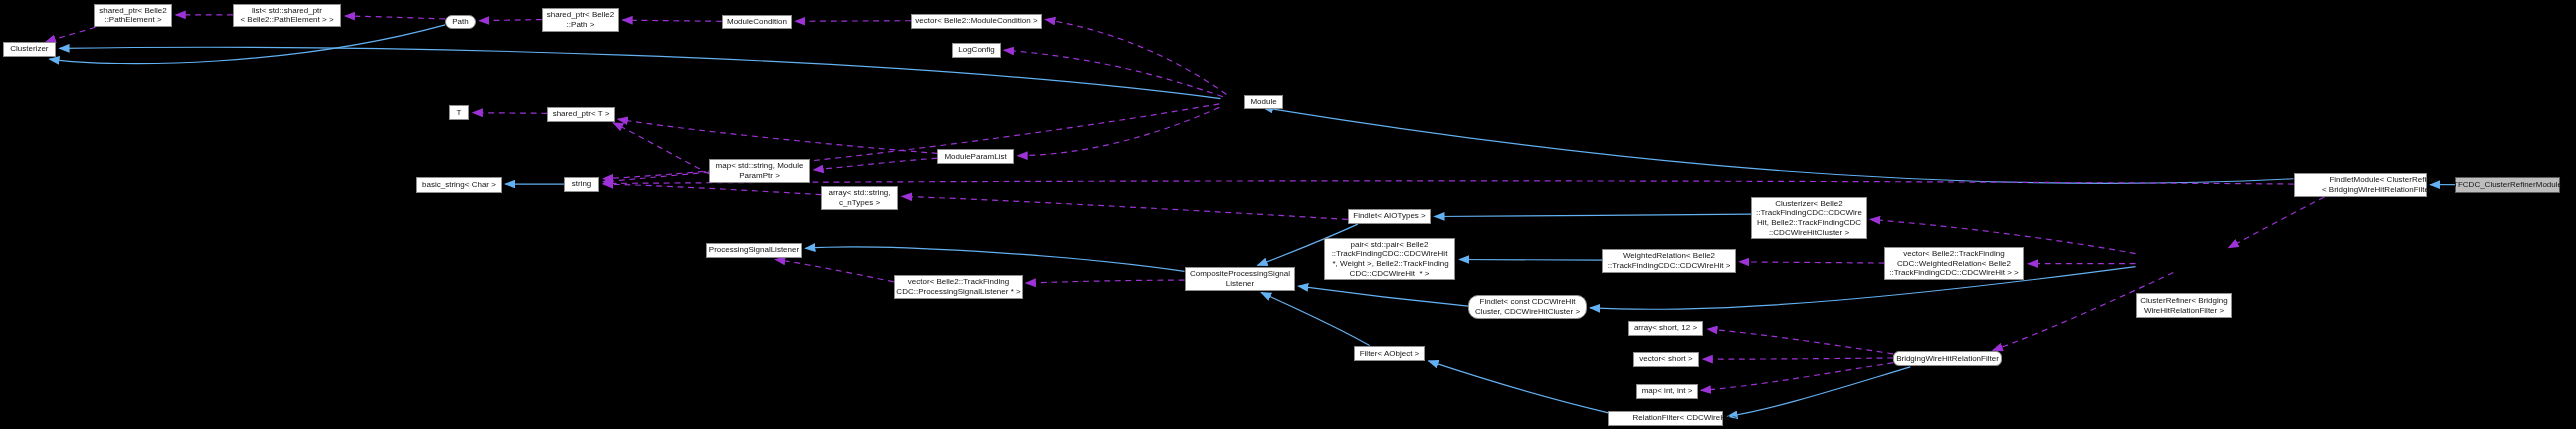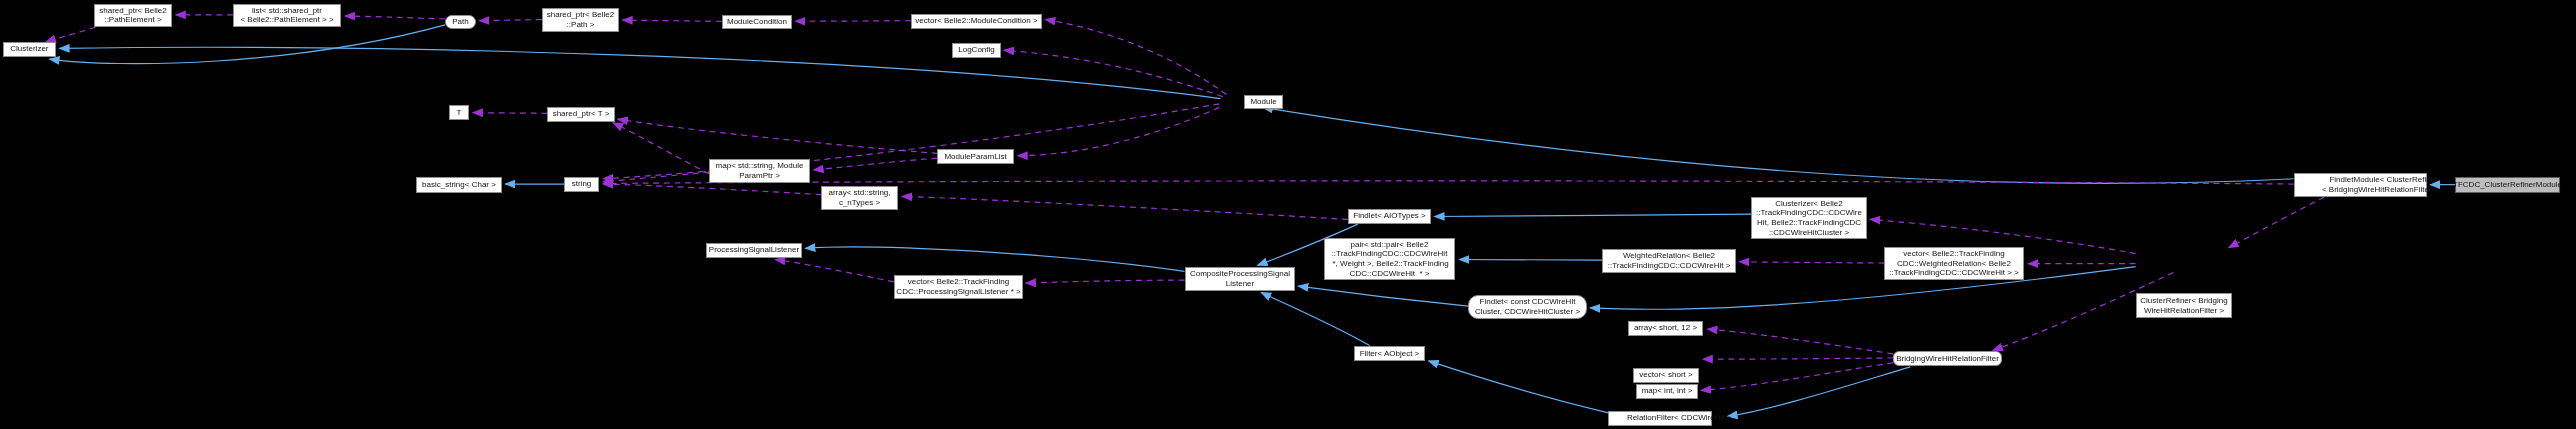--- a/index.html
+++ b/index.html
@@ -113,23 +113,23 @@
 Cluster, CDCWireHitCluster &gt;</div>
       <div class="node" style="left: 1354px; top: 346px; width: 71px; height: 15.3px;">Filter&lt; AObject &gt;</div>
       <div class="node" style="left: 1751px; top: 197px; width: 116px; height: 42px;">Clusterizer&lt; Belle2
 ::TrackFindingCDC::CDCWire
 Hit, Belle2::TrackFindingCDC
 ::CDCWireHitCluster &gt;</div>
       <div class="node" style="left: 1884px; top: 247px; width: 140px; height: 33px;">vector&lt; Belle2::TrackFinding
 CDC::WeightedRelation&lt; Belle2
 ::TrackFindingCDC::CDCWireHit &gt; &gt;</div>
       <div class="node" style="left: 1628px; top: 321px; width: 75px; height: 14.7px;">array&lt; short, 12 &gt;</div>
-      <div class="node" style="left: 1633px; top: 352px; width: 66px; height: 14.7px; margin-top: 16px;">vector&lt; short &gt;</div>
+      <div class="node" style="left: 1633px; top: 352px; width: 66px; height: 14.7px;">vector&lt; short &gt;</div>
       <div class="node" style="left: 1636px; top: 384px; width: 62px; height: 14.7px;">map&lt; int, int &gt;</div>
-      <div class="node" style="left: 1608px; top: 411px; width: 104px; height: 14.7px; padding-left: 40px;">RelationFilter&lt; CDCWireHit &gt;</div>
+      <div class="node" style="left: 1608px; top: 411px; width: 115px; height: 14.7px; padding-left: 40px;">RelationFilter&lt; CDCWireHit &gt;</div>
       <div class="node" style="left: 1893px; top: 351px; width: 109px; height: 15.3px; border-radius: 6px;">BridgingWireHitRelationFilter</div>
       <div class="node" style="left: 2136px; top: 249px; width: 96px; height: 25px; margin-top: 44px;">ClusterRefiner&lt; Bridging
 WireHitRelationFilter &gt;</div>
       <div class="node" style="left: 2294px; top: 173px; width: 133px; height: 23.6px; padding-left: 48px;">FindletModule&lt; ClusterRefiner
 &lt; BridgingWireHitRelationFilter &gt; &gt;</div>
       <div class="node highlighted" style="left: 2455px; top: 177px; width: 105px; height: 16px;">TFCDC_ClusterRefinerModule</div>
     </div>
 </div>
 
 

